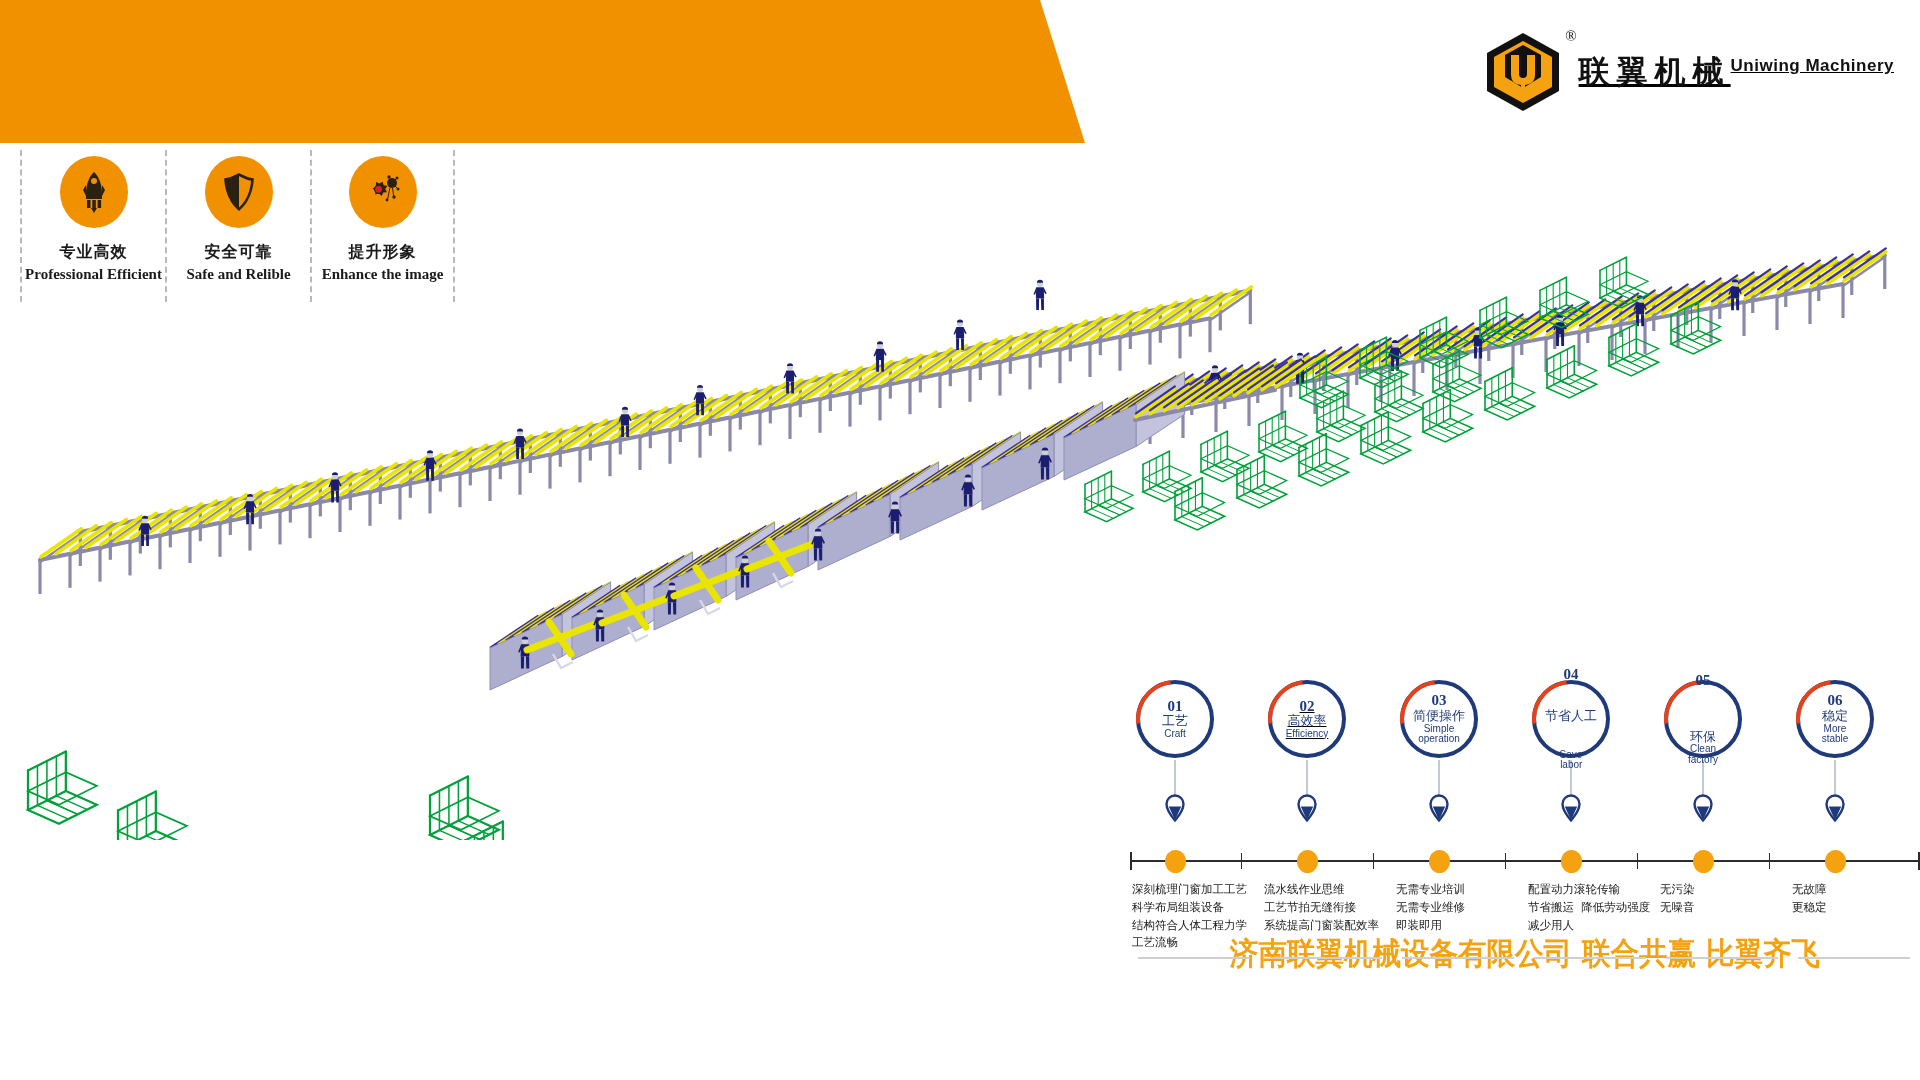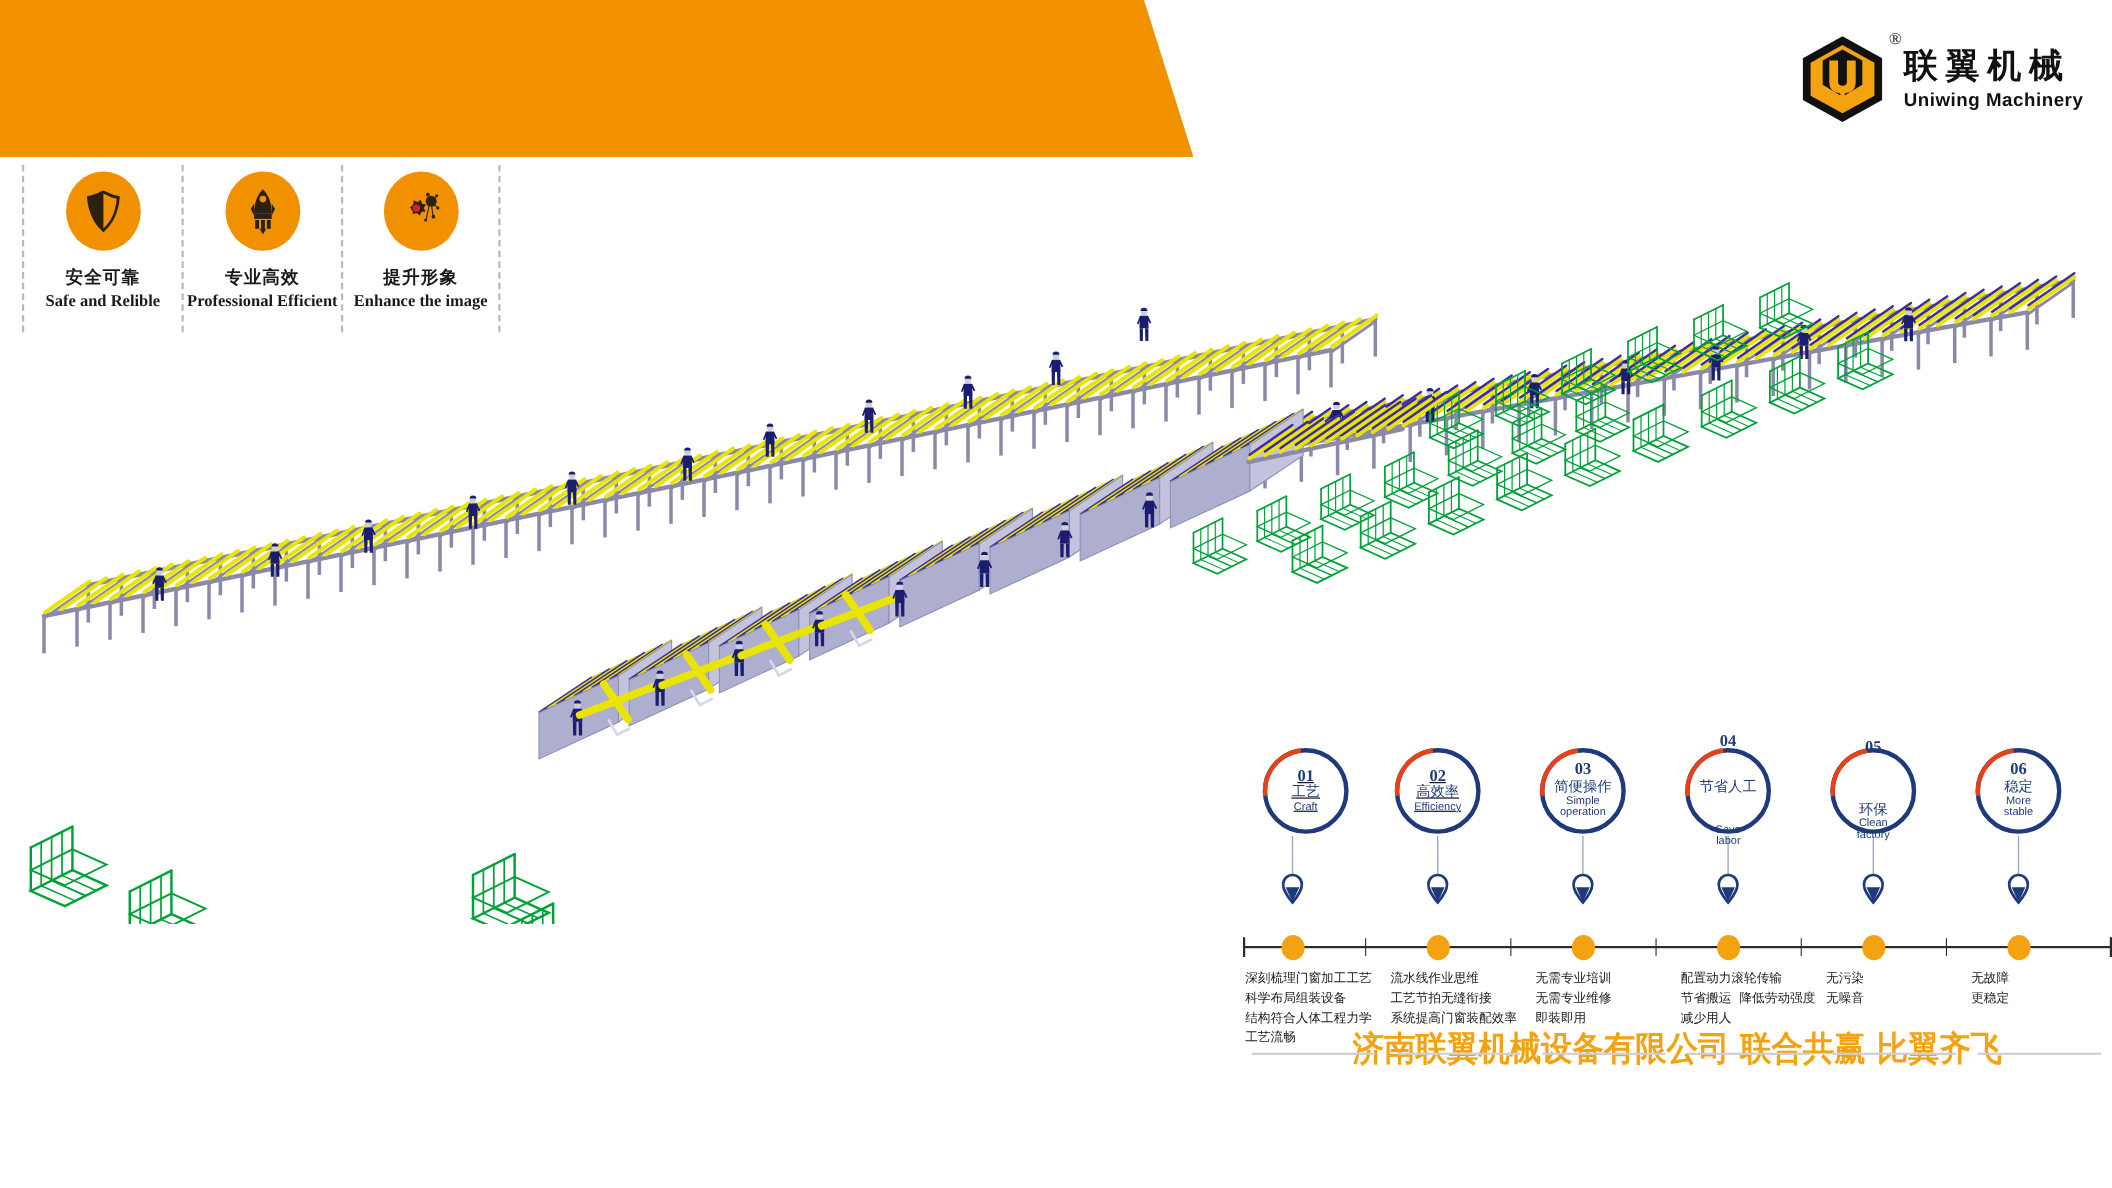--- a/index.html
+++ b/index.html
@@ -33,21 +33,21 @@
     transform:scaleX(0.96);transform-origin:left center;
   }
 
   
   .logo{position:absolute;right:26px;top:30px;display:flex;align-items:center;gap:14px;z-index:6;}
   .logo-mark{position:relative;width:84px;height:84px;flex:0 0 auto;}
   .logo-reg{
     position:absolute;right:-12px;top:-2px;font-size:15px;color:#111;
     font-family:"Liberation Serif",serif;
   }
-  .logo-text{display:flex;flex-direction:column;justify-content:flex-end;}
+  .logo-text{display:flex;flex-direction:row;justify-content:flex-end;text-decoration:underline;}
   .logo-cn{
     font-family:"DejaVu Sans","Liberation Sans",sans-serif;
     font-size:31px;font-weight:bold;color:#111111;letter-spacing:7px;line-height:1.15;
     white-space:nowrap;
   }
   .logo-en{
     font-family:"Liberation Sans",sans-serif;
     font-size:17px;font-weight:bold;color:#111111;letter-spacing:0.5px;line-height:1.15;
     white-space:nowrap;margin-top:2px;
   }
@@ -151,49 +151,49 @@
       </svg>
       <span class="logo-reg">®</span>
     </div>
     <div class="logo-text">
       <div class="logo-cn">联翼机械</div>
       <div class="logo-en">Uniwing  Machinery</div>
     </div>
   </div>
 
   <div class="features">
-
-    <div class="feature">
-      <div class="feature-icon">
-        <svg width="34" height="40" viewBox="0 0 34 40">
-          <path d="M17 2 C17 2 27 7 31 7 C31 7 31 26 17 38 C3 26 3 7 3 7 C7 7 17 2 17 2 Z" fill="#2b2112" stroke="#2b2112" stroke-width="1.6"></path>
-          <path d="M17 4 C17 4 8.5 8.6 5 8.6 C5 8.6 5 25 17 35.6 Z" fill="#2b2112"></path>
-          <path d="M17 4 C17 4 25.5 8.6 29 8.6 C29 8.6 29 25 17 35.6 Z" fill="#F29100"></path>
-        </svg>
-      </div>
-      <div class="feature-cn">安全可靠</div>
-      <div class="feature-en">Safe and Relible</div>
-    </div>
 
     <div class="feature">
       <div class="feature-icon">
         <svg width="34" height="42" viewBox="0 0 34 42">
           <path d="M17 1 C23 7 25 15 25 23 L9 23 C9 15 11 7 17 1 Z" fill="#2b2112"></path>
           <circle cx="17" cy="10" r="3" fill="#F29100"></circle>
           <rect x="9" y="23" width="16" height="5" fill="#2b2112"></rect>
           <rect x="10" y="29" width="3.5" height="8" fill="#2b2112"></rect>
           <rect x="15.3" y="29" width="3.5" height="8" fill="#2b2112"></rect>
           <rect x="20.6" y="29" width="3.5" height="8" fill="#2b2112"></rect>
           <path d="M14 37 L20 37 L17 42 Z" fill="#2b2112"></path>
           <path d="M6 19 L9 14 L9 25 Z" fill="#2b2112"></path>
           <path d="M28 19 L25 14 L25 25 Z" fill="#2b2112"></path>
         </svg>
       </div>
       <div class="feature-cn">专业高效</div>
       <div class="feature-en">Professional Efficient</div>
+    </div>
+
+    <div class="feature">
+      <div class="feature-icon">
+        <svg width="34" height="40" viewBox="0 0 34 40">
+          <path d="M17 2 C17 2 27 7 31 7 C31 7 31 26 17 38 C3 26 3 7 3 7 C7 7 17 2 17 2 Z" fill="#2b2112" stroke="#2b2112" stroke-width="1.6"></path>
+          <path d="M17 4 C17 4 8.5 8.6 5 8.6 C5 8.6 5 25 17 35.6 Z" fill="#2b2112"></path>
+          <path d="M17 4 C17 4 25.5 8.6 29 8.6 C29 8.6 29 25 17 35.6 Z" fill="#F29100"></path>
+        </svg>
+      </div>
+      <div class="feature-cn">安全可靠</div>
+      <div class="feature-en">Safe and Relible</div>
     </div>
 
     <div class="feature last-rule">
       <div class="feature-icon">
         <svg width="40" height="40" viewBox="0 0 40 40">
           <g fill="#2b2112">
             <path d="M13 10 l3.4 1.6 l3.2 -1.9 l1.1 3.6 l3.7 .6 l-2.2 3.1 l1.8 3.3 l-3.7 .2 l-1.6 3.4 l-2.9 -2.3 l-3.6 .9 l.3 -3.7 l-3 -2.2 l3.3 -1.7 z"></path>
             <circle cx="15.6" cy="17.3" r="4.6" fill="#2b2112"></circle>
           </g>
           <circle cx="15.6" cy="17.3" r="3.4" fill="#D92027"></circle>
@@ -1379,21 +1379,21 @@
         <path d="M573 124 m-8.5,0 a8.5,8.5 0 1,1 17,0 c0,6.4 -8.5,16.5 -8.5,16.5 c0,0 -8.5,-10.1 -8.5,-16.5 z" fill="#ffffff" stroke="#1F3A7A" stroke-width="2.4"></path>
         <path d="M566.8 126.6 L579.2 126.6 L573 140.2 Z" fill="#1F3A7A"></path>
         <line x1="705" y1="80" x2="705" y2="122" stroke="#9aa4bb" stroke-width="1.2"></line>
         <path d="M705 124 m-8.5,0 a8.5,8.5 0 1,1 17,0 c0,6.4 -8.5,16.5 -8.5,16.5 c0,0 -8.5,-10.1 -8.5,-16.5 z" fill="#ffffff" stroke="#1F3A7A" stroke-width="2.4"></path>
         <path d="M698.8 126.6 L711.2 126.6 L705 140.2 Z" fill="#1F3A7A"></path>
       </svg>
     <div class="axis"></div>
     <div class="axis-cap" style="left:0;"></div>
     <div class="axis-cap" style="left:788px;"></div>
     <div id="timeline-items">
-        <div class="badge" style="left: 18px; top: 0px; text-decoration: underline;">
+        <div class="badge" style="left: 6px; top: 0px;">
           <div class="badge-ring" style="border-color: rgb(31, 58, 122);"></div>
           <div class="badge-arc" style="border-top-color: rgb(232, 65, 26);"></div>
           <div class="badge-num" style="color: rgb(31, 58, 122);">01</div>
           <div class="badge-cn" style="color: rgb(31, 58, 122);">工艺</div>
           <div class="badge-en" style="color: rgb(31, 58, 122);">Craft</div>
         </div>
         <div class="dot" style="left: 34.5px; background: rgb(245, 162, 16);"></div>
         <div class="tick" style="left: 111px;"></div>
         <div class="col-text" style="left: 2px;">深刻梳理门窗加工工艺
 科学布局组装设备

